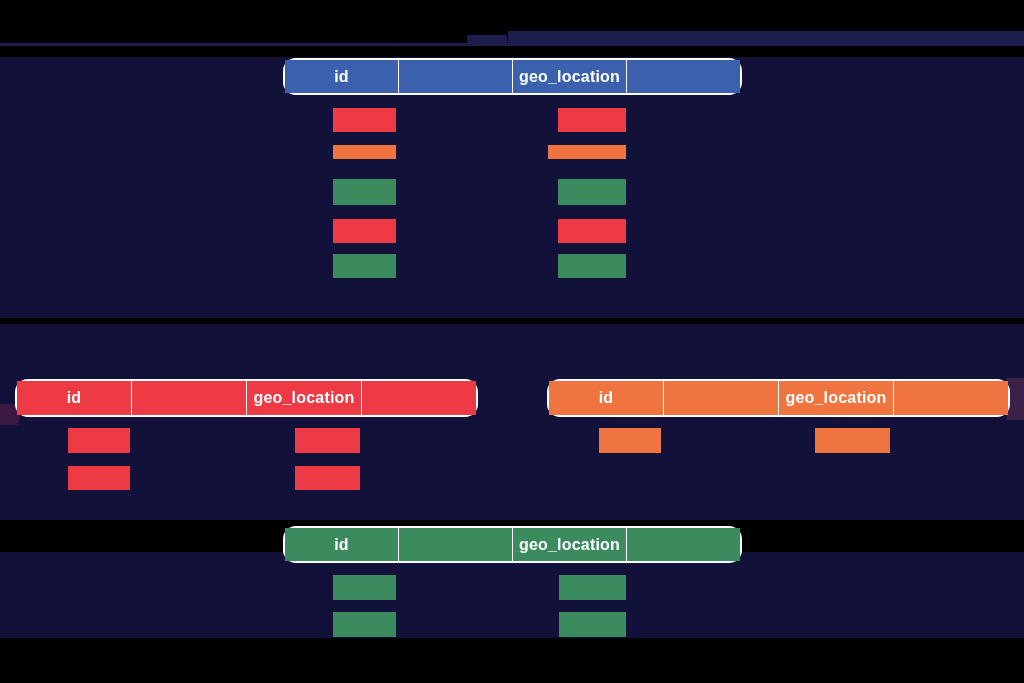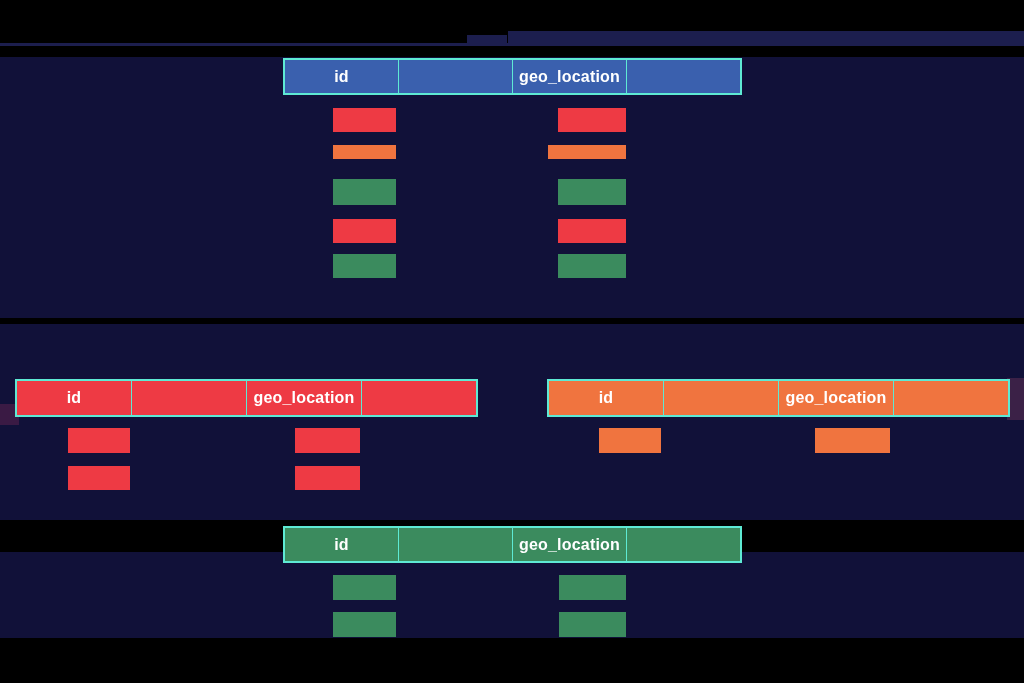--- a/index.html
+++ b/index.html
@@ -12,23 +12,24 @@
     font-family: "Liberation Sans", sans-serif;
   }
   .panel { position: absolute; left: 0; width: 1024px; background: #111139; }
   .deco  { position: absolute; background: #1c1e4e; }
 
   .tbl {
     position: absolute;
     display: flex;
     gap: 1px;
     padding: 2px;
-    background: #5eead4;
+    background: #ffffff;
     box-sizing: border-box;
     z-index: 3;
+    border-radius: 13px;
   }
   .tbl .cell {
     flex: 1 1 0;
     display: flex;
     align-items: center;
     justify-content: center;
     color: #fff;
     font-weight: bold;
     font-size: 16px;
     letter-spacing: 0.2px;

